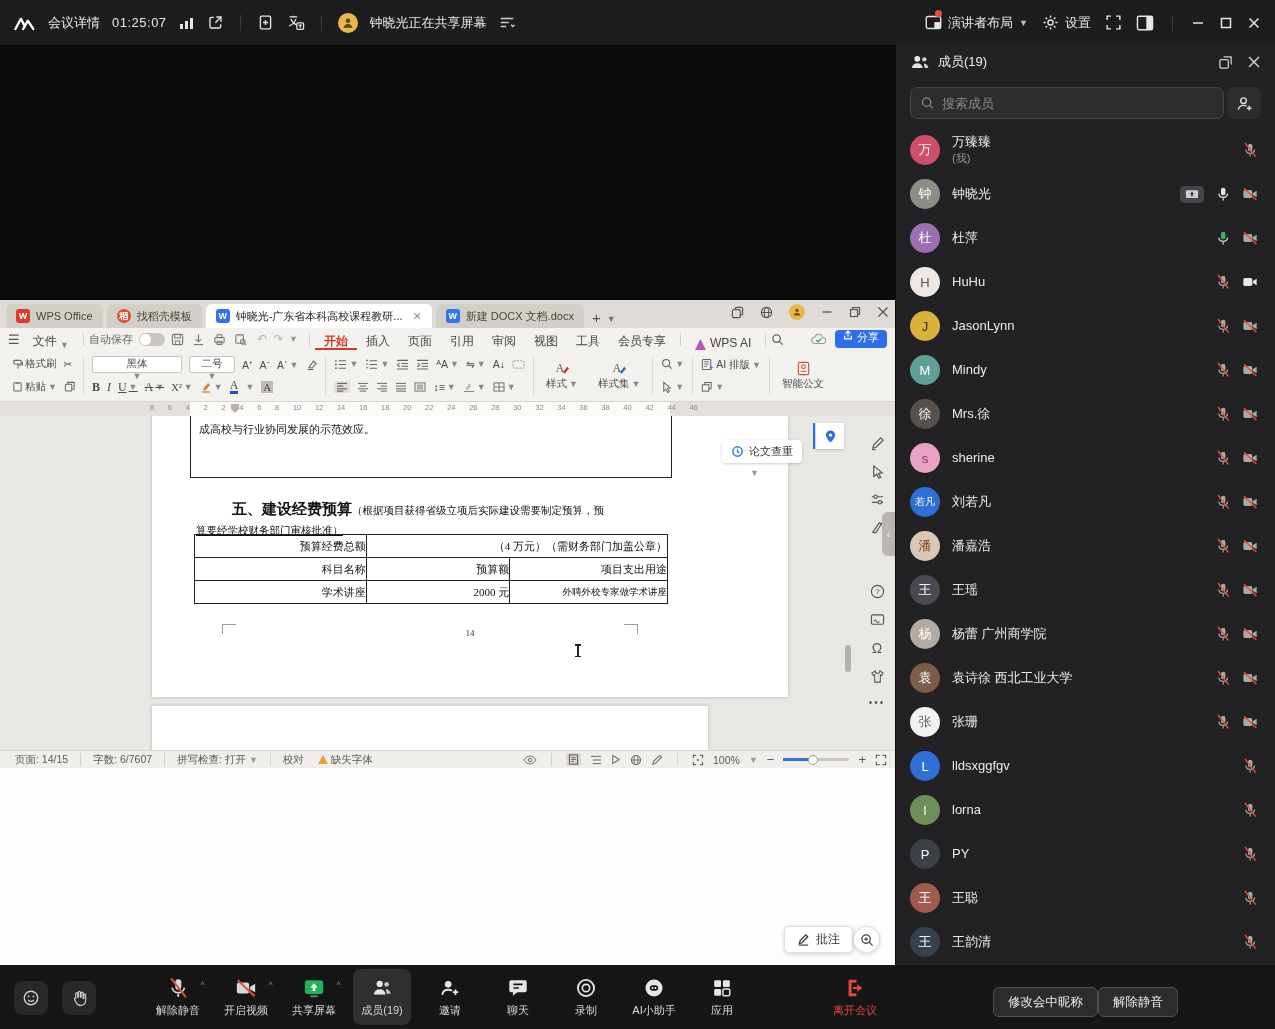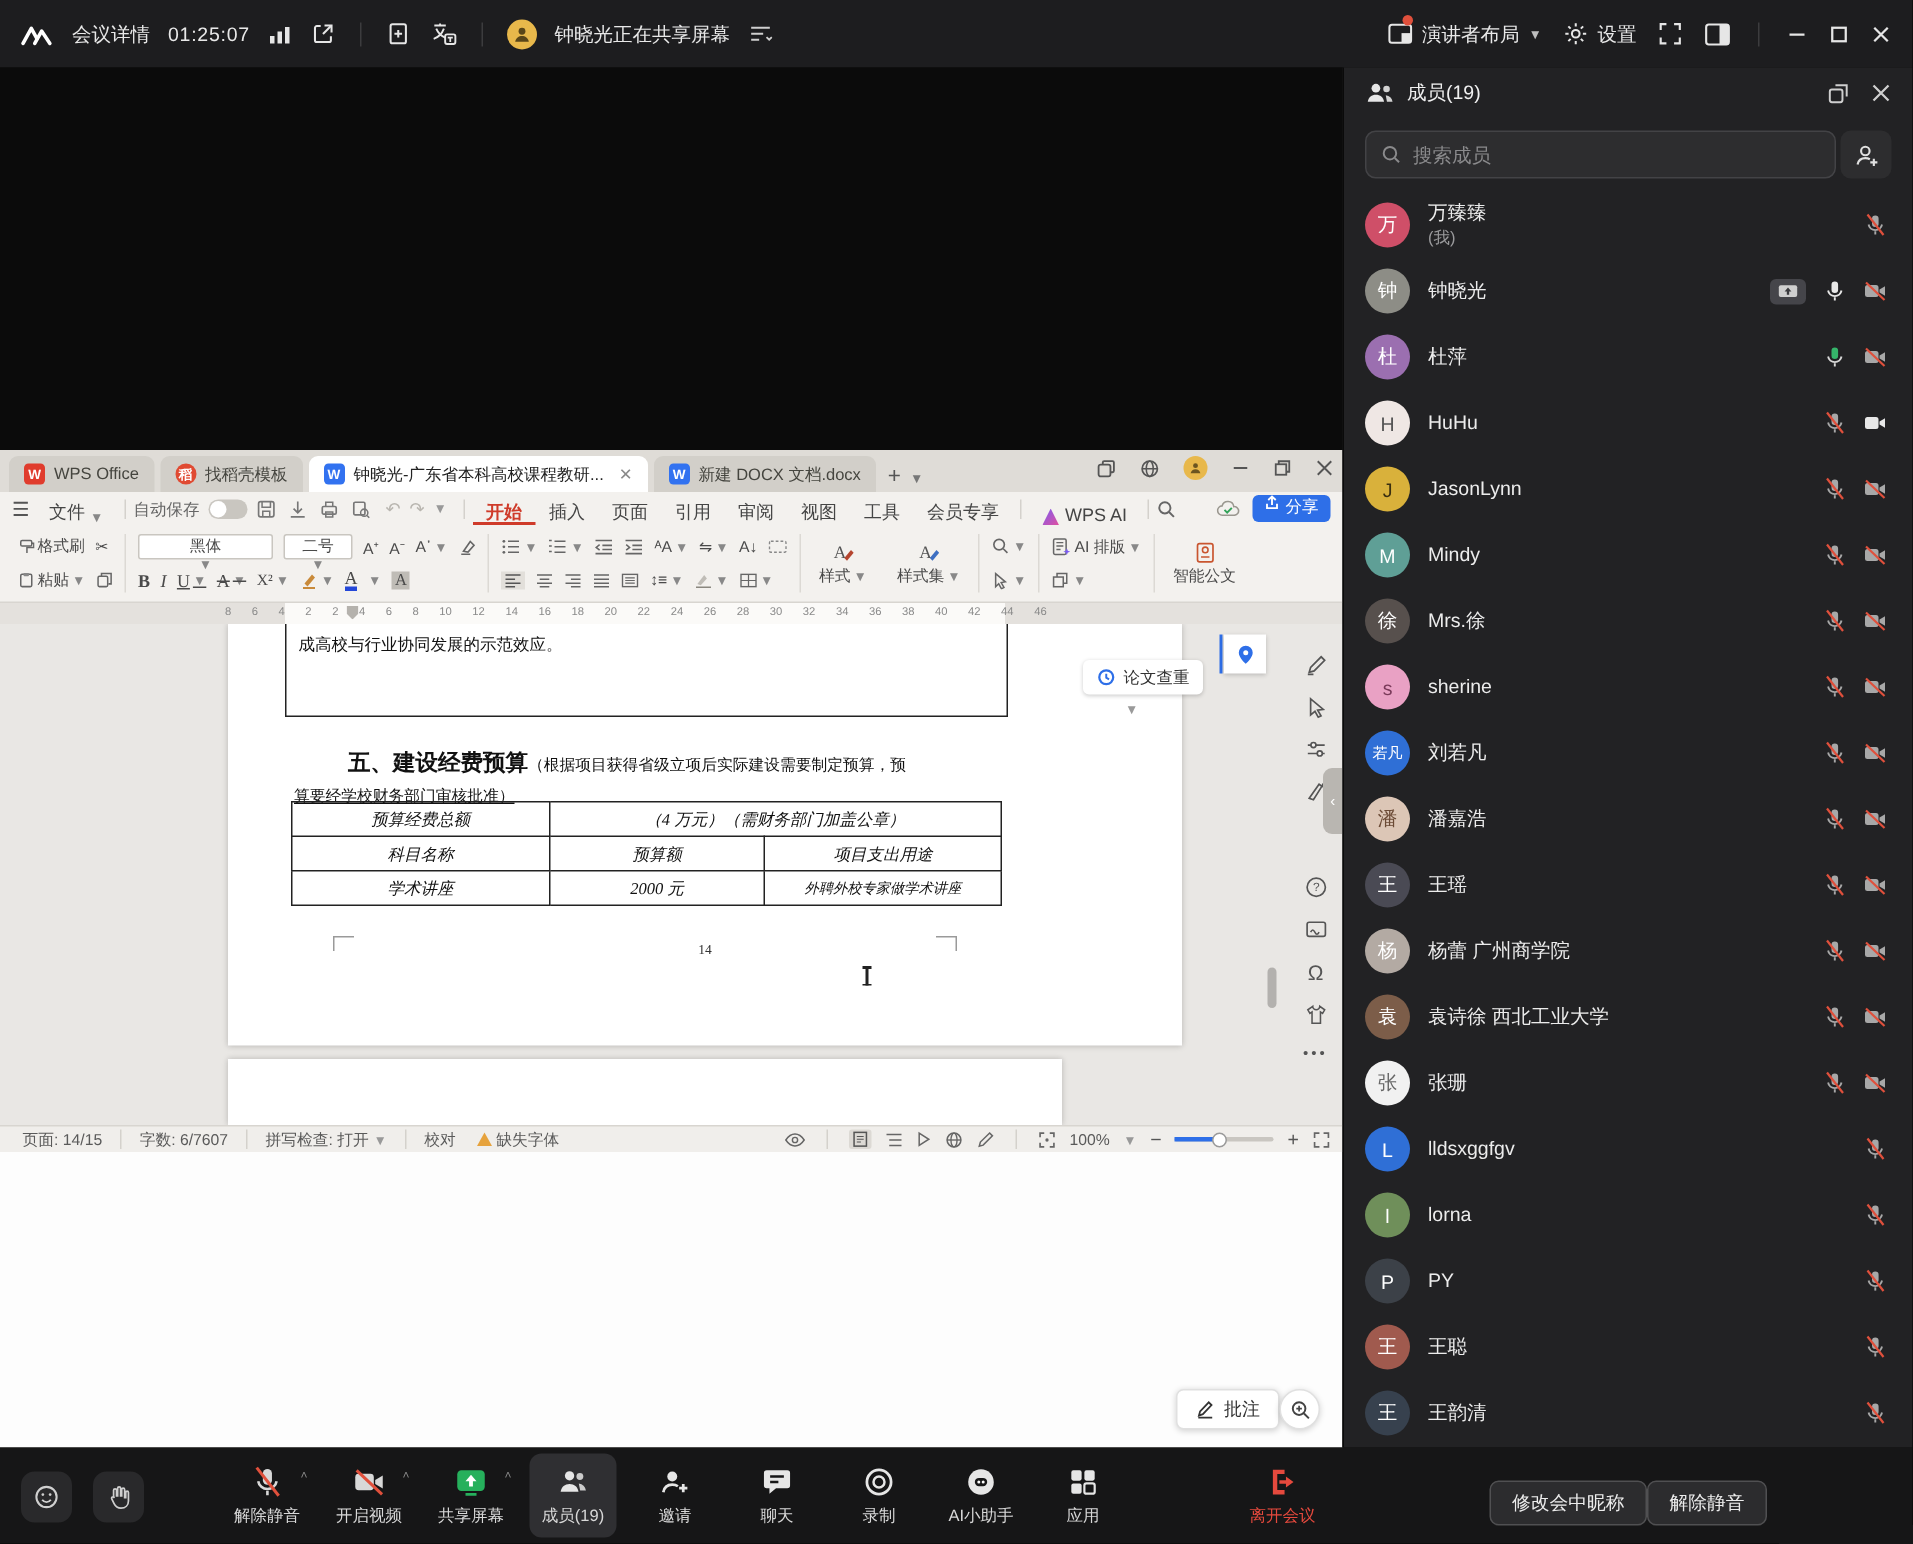--- a/index.html
+++ b/index.html
@@ -88,22 +88,22 @@
                    clip-path:polygon(0 0,100% 0,100% 55%,50% 100%,0 55%); }
 
   .wps-doc { position:absolute; left:0; top:116px; width:895px; height:334px; background:#e9e7e4; overflow:hidden; }
   .page { position:absolute; background:#fff; box-shadow:0 0 4px rgba(0,0,0,.22); }
   .docfont { font-family:"Liberation Serif", serif; color:#111; }
   .doc-box { position:absolute; left:38px; top:0; width:482px; height:62px;
              border-left:1px solid #222; border-right:1px solid #222; border-bottom:1px solid #222; }
   .doc-heading { font-weight:bold; font-size:15px; }
   .doc-note { font-size:10.5px; font-weight:normal; }
   .btable { position:absolute; left:42px; top:118px; width:474px; border-collapse:collapse; }
-  .btable td { border:1px solid #222; height:23px; text-align:center; font-size:11px;
-               font-family:"Liberation Serif",serif; color:#111;font-style:italic; }
+  .btable td { border:1px solid #222; height:23px; text-align:right; font-size:11px;
+               font-family:"Liberation Serif",serif; color:#111; }
   .crop { position:absolute; width:14px; height:10px; border-color:#9a9a9a; }
   .crop.l { border-left:1px solid #9a9a9a; border-top:1px solid #9a9a9a; }
   .crop.r { border-right:1px solid #9a9a9a; border-top:1px solid #9a9a9a; }
   .ibeam { position:absolute; width:1.5px; height:13px; background:#222; }
   .ibeam::before,.ibeam::after { content:""; position:absolute; left:-2.5px; width:6.5px; height:1.5px; background:#222; }
   .ibeam::after { bottom:0; }
 
   .paper-pill { position:absolute; left:722px; top:24px; height:23px; background:#fff; border-radius:4px;
                 box-shadow:0 1px 3px rgba(0,0,0,.2); display:flex; align-items:center; gap:5px;
                 padding:0 9px; font-size:11px; color:#333; }

